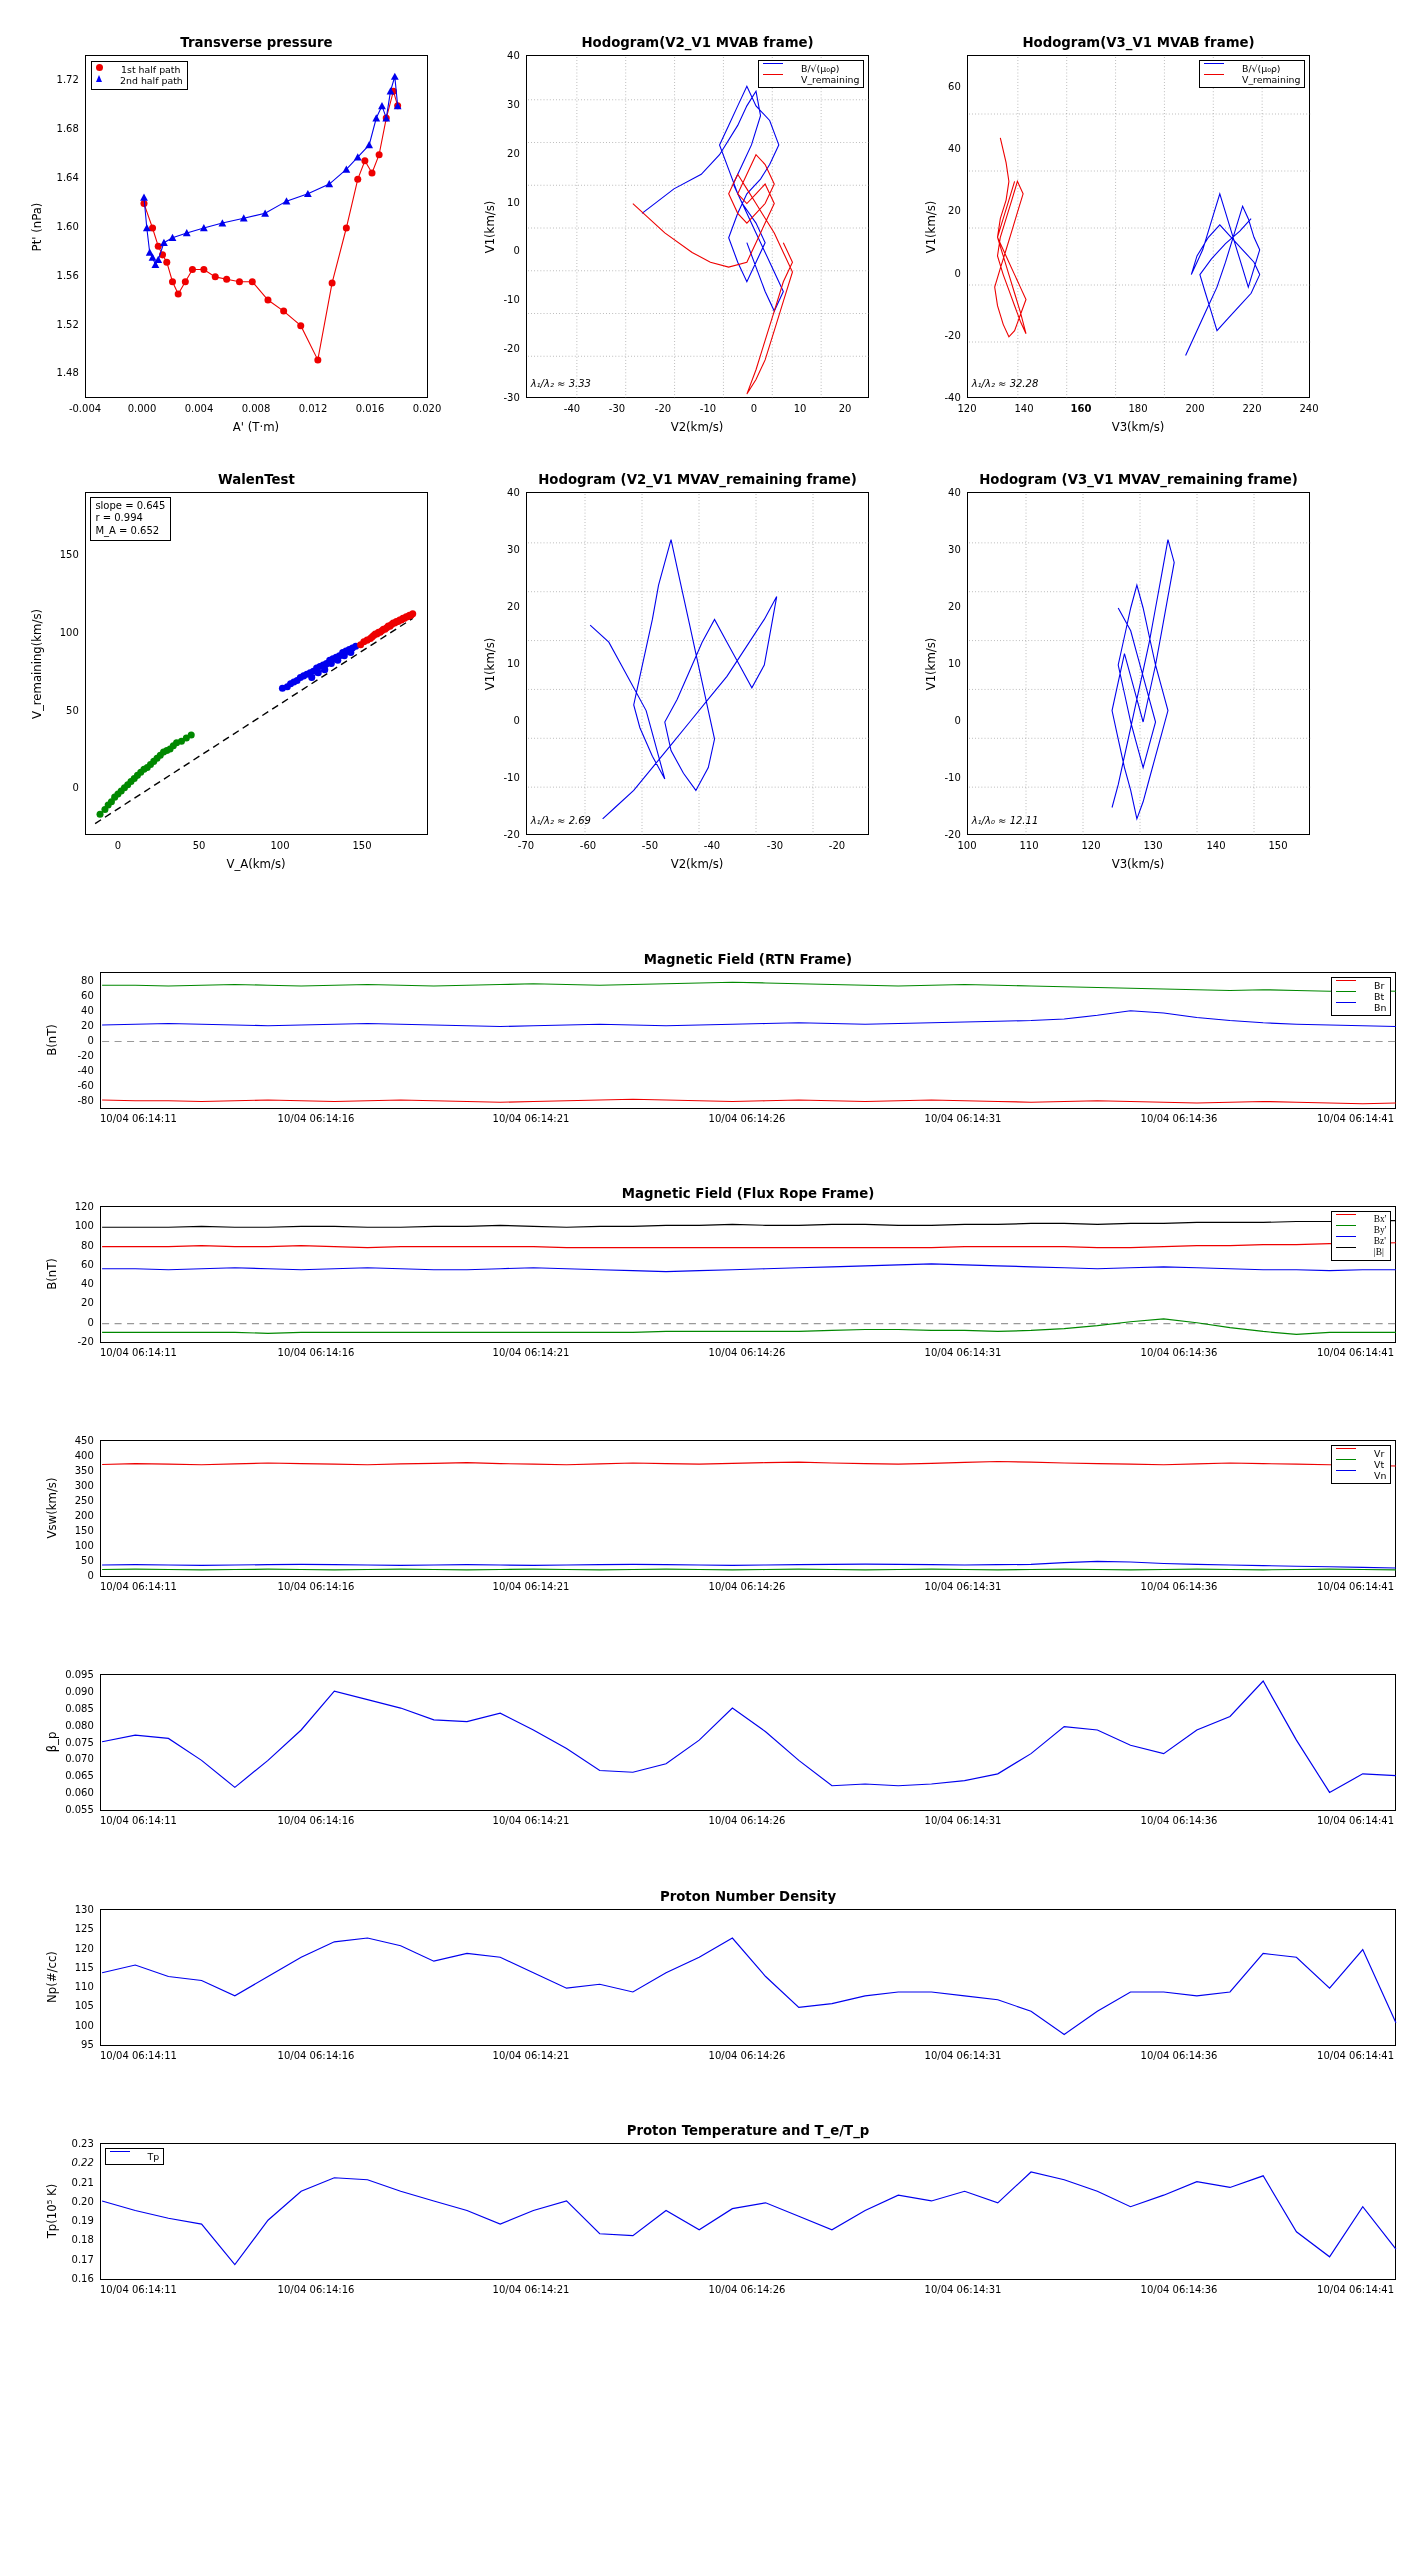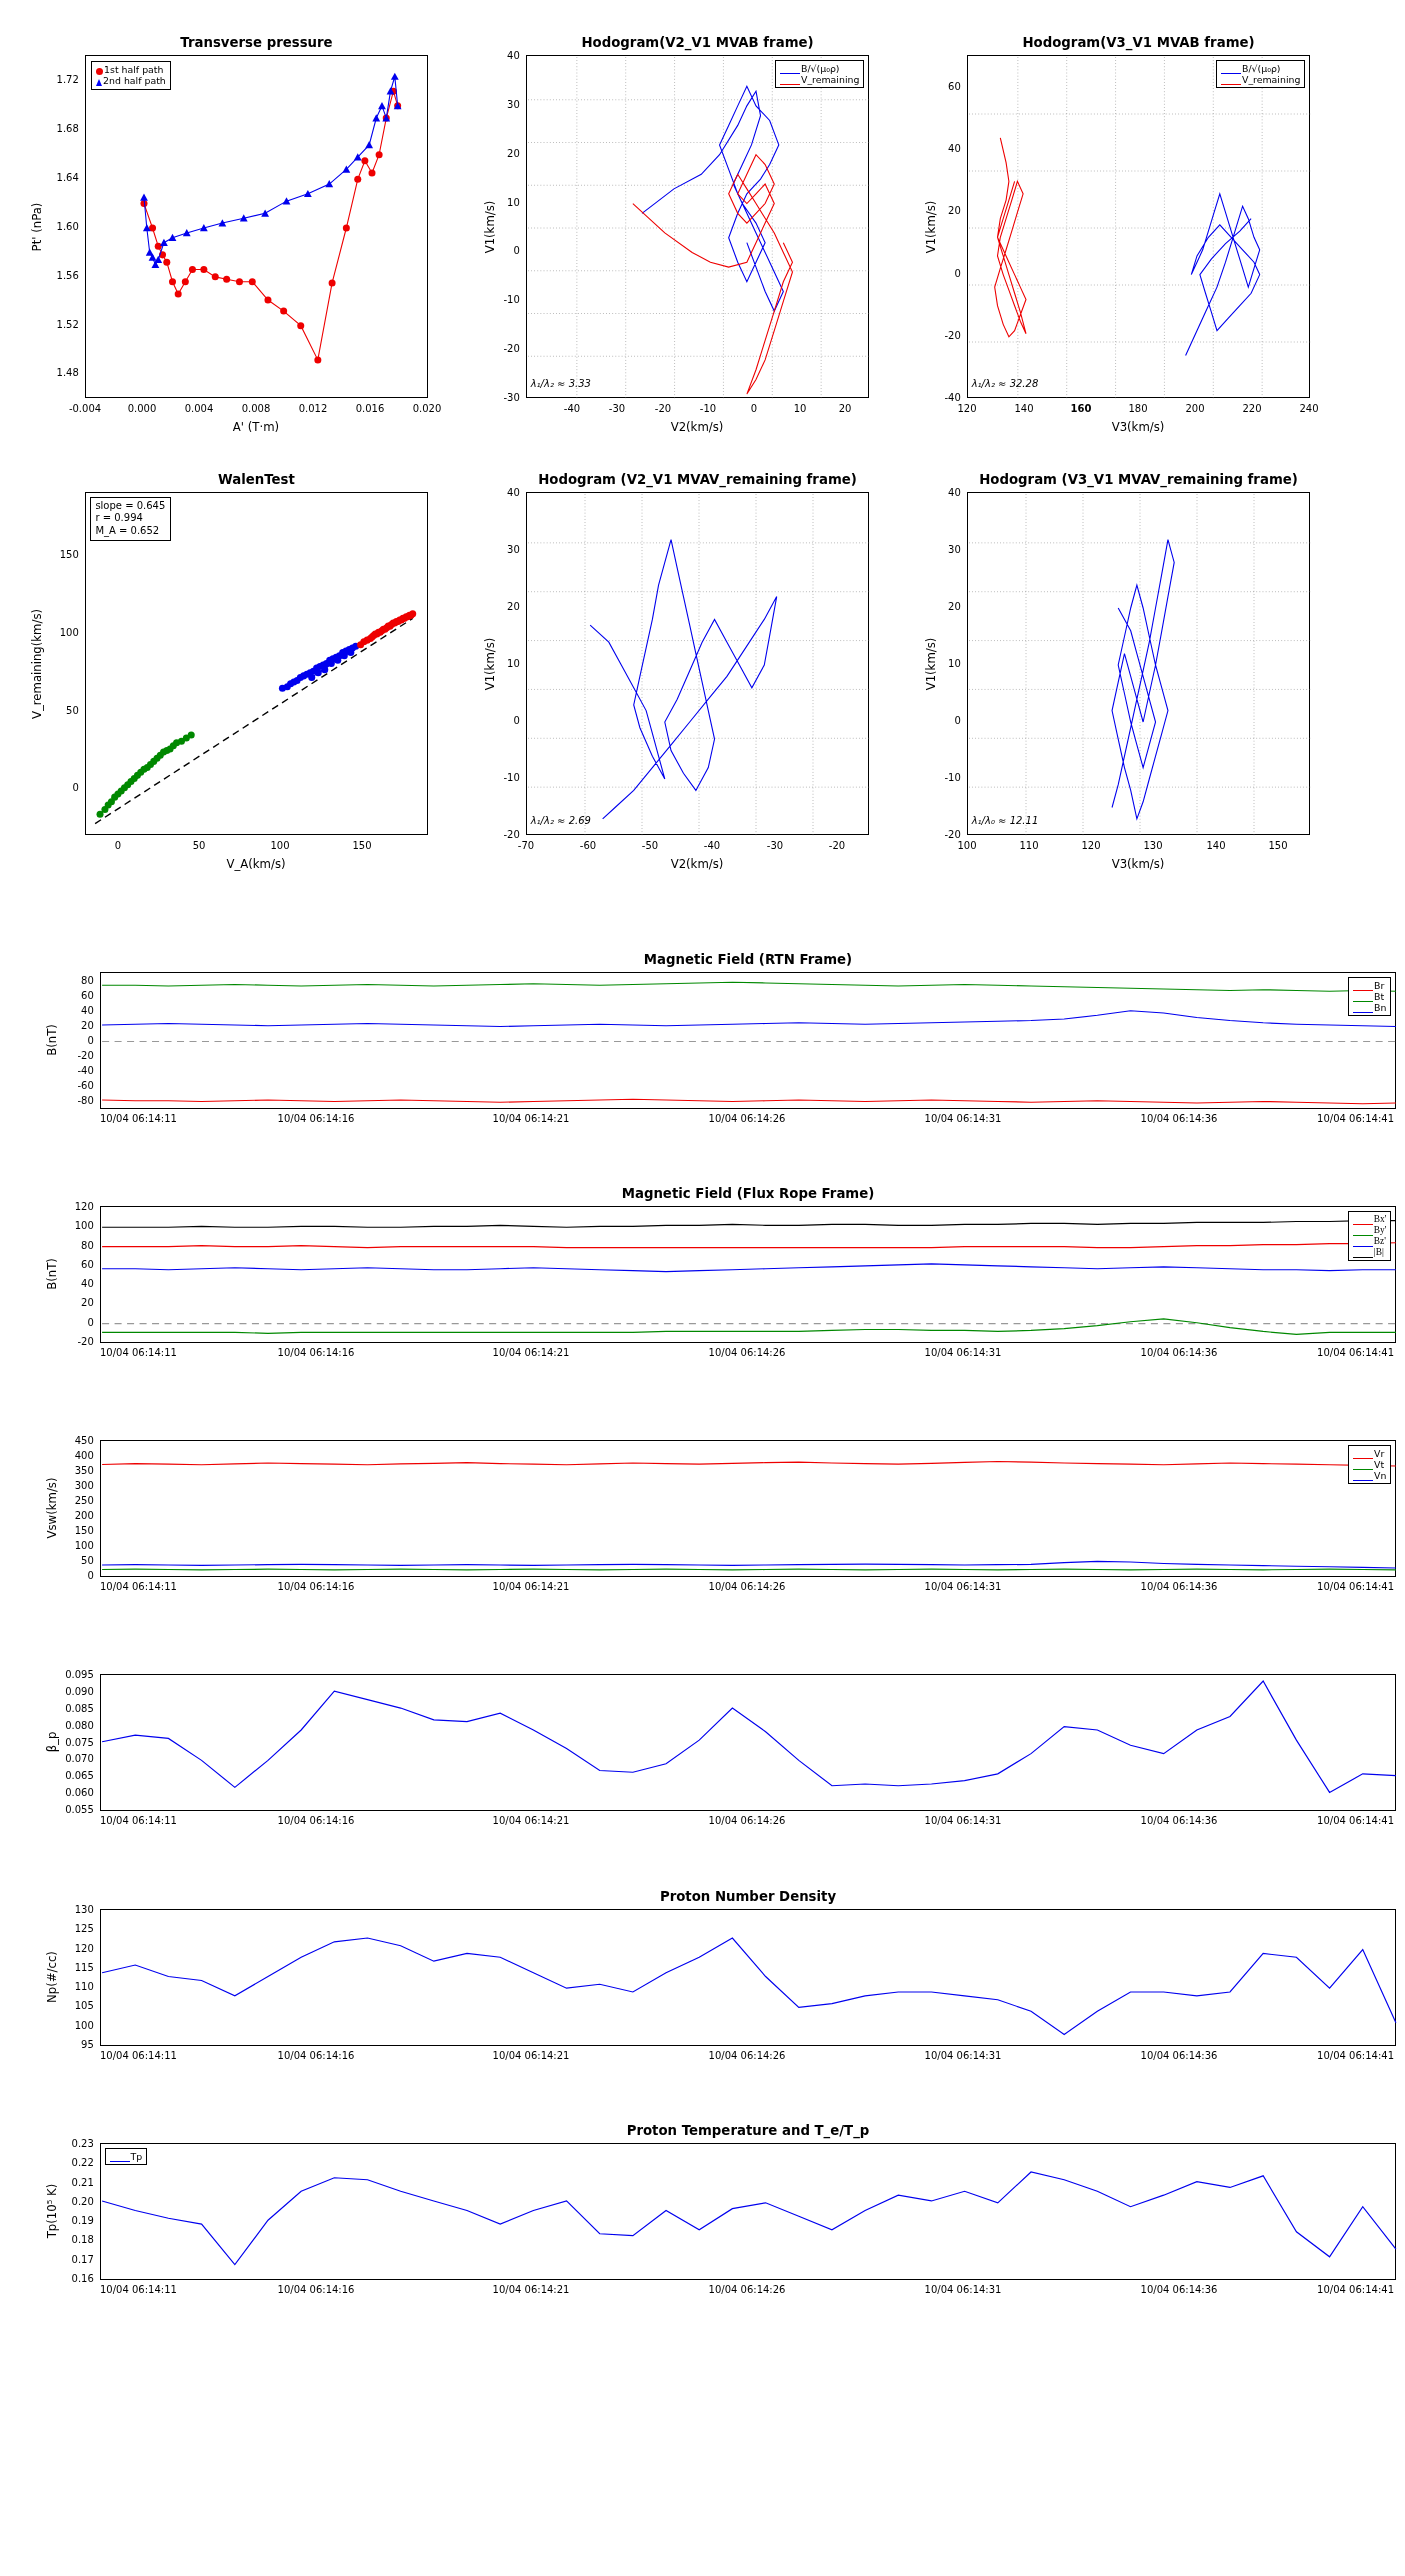--- a/index.html
+++ b/index.html
@@ -7,21 +7,21 @@
   .page{position:relative;width:1405px;height:2576px;}
   .panel{position:absolute;box-sizing:border-box;margin-left:26px;}
   .frame{position:absolute;box-sizing:border-box;border:0.8px solid #000;background:#fff;}
   .title{position:absolute;width:100%;text-align:center;font-size:13.3px;font-weight:bold;top:-20px;left:0;}
   .ylabel{position:absolute;font-size:11.7px;transform-origin:center center;white-space:nowrap;}
   .xlabel{position:absolute;font-size:11.7px;text-align:center;white-space:nowrap;}
   .tick{position:absolute;font-size:10px;white-space:nowrap;}
   .tickx{transform:translateX(-50%);}
   svg{display:block;overflow:visible;}
   .legendbox{position:absolute;border:0.8px solid #000;background:#fff;font-size:9.4px;padding:2.3px 3.9px;line-height:11px;}
-  .legendrow{display:flex;align-items:flex-end;gap:1px;white-space:nowrap;}
+  .legendrow{display:flex;align-items:flex-start;gap:18px;white-space:nowrap;}
   .lgline{display:inline-block;width:20px;height:0;border-top:1.6px solid #000;}
   .lgdot{display:inline-block;width:7px;height:7px;border-radius:50%;}
   .lgtri{display:inline-block;width:0;height:0;border-left:3.9px solid transparent;border-right:3.9px solid transparent;border-bottom:7px solid #00f;}
   .annot{position:absolute;font-size:10px;font-style:italic;}
   .textbox{position:absolute;border:0.8px solid #000;background:#fff;font-size:10px;padding:2.3px 4.7px;line-height:12.5px;}
 </style>
 </head>
 <body>
 
 <div class="page">
@@ -574,21 +574,21 @@
           <polyline points="0.0,71.7 42.5,84.0 85.0,93.9 127.5,101.3 170.1,153.2 212.6,96.4 255.1,59.3 297.6,42.0 340.1,44.5 382.6,59.3 425.1,71.7 467.6,84.0 510.2,101.3 552.7,84.0 595.2,71.7 637.7,113.7 680.2,116.2 722.7,84.0 765.2,108.7 807.7,81.6 850.3,74.1 892.8,91.4 935.3,108.7 977.8,84.0 1020.3,64.3 1062.8,71.7 1105.3,59.3 1147.8,74.1 1190.4,34.6 1232.9,44.5 1275.4,59.3 1317.9,79.1 1360.4,64.3 1402.9,47.0 1445.4,54.4 1487.9,39.5 1530.5,111.2 1573.0,143.3 1615.5,79.1 1658.0,133.5" fill="none" stroke="#0000ee" stroke-width="1.5"></polyline>
         </svg>
       </div>
       <div class="title">Proton Temperature and T_e/T_p</div>
       <div class="tick" style="left:-6.2px;top:135px;transform:translate(-100%,-50%);">0.16</div>
       <div class="tick" style="left:-6.2px;top:116px;transform:translate(-100%,-50%);">0.17</div>
       <div class="tick" style="left:-6.2px;top:96px;transform:translate(-100%,-50%);">0.18</div>
       <div class="tick" style="left:-6.2px;top:77px;transform:translate(-100%,-50%);">0.19</div>
       <div class="tick" style="left:-6.2px;top:58px;transform:translate(-100%,-50%);">0.20</div>
       <div class="tick" style="left:-6.2px;top:39px;transform:translate(-100%,-50%);">0.21</div>
-      <div class="tick" style="left:-6.2px;top:19.3px;transform:translate(-100%,-50%);">0.22</div>
+      <div class="tick" style="left:-6.2px;top:19.3px;transform:translate(-100%,-50%);font-style:italic;">0.22</div>
       <div class="tick" style="left:-6.2px;top:0px;transform:translate(-100%,-50%);">0.23</div>
       <div class="tick" style="left:0px;top:141px;transform:translateX(0);">10/04 06:14:11</div>
       <div class="tick" style="left:216px;top:141px;transform:translateX(-50%);">10/04 06:14:16</div>
       <div class="tick" style="left:431px;top:141px;transform:translateX(-50%);">10/04 06:14:21</div>
       <div class="tick" style="left:647px;top:141px;transform:translateX(-50%);">10/04 06:14:26</div>
       <div class="tick" style="left:863px;top:141px;transform:translateX(-50%);">10/04 06:14:31</div>
       <div class="tick" style="left:1079px;top:141px;transform:translateX(-50%);">10/04 06:14:36</div>
       <div class="tick" style="left:1294px;top:141px;transform:translateX(-100%);">10/04 06:14:41</div>
       <div class="ylabel" style="left:-48px;top:68px;transform:translate(-50%,-50%) rotate(-90deg);">Tp(10⁵ K)</div>
       <div class="legendbox" style="left:4.7px;top:4.7px;">

